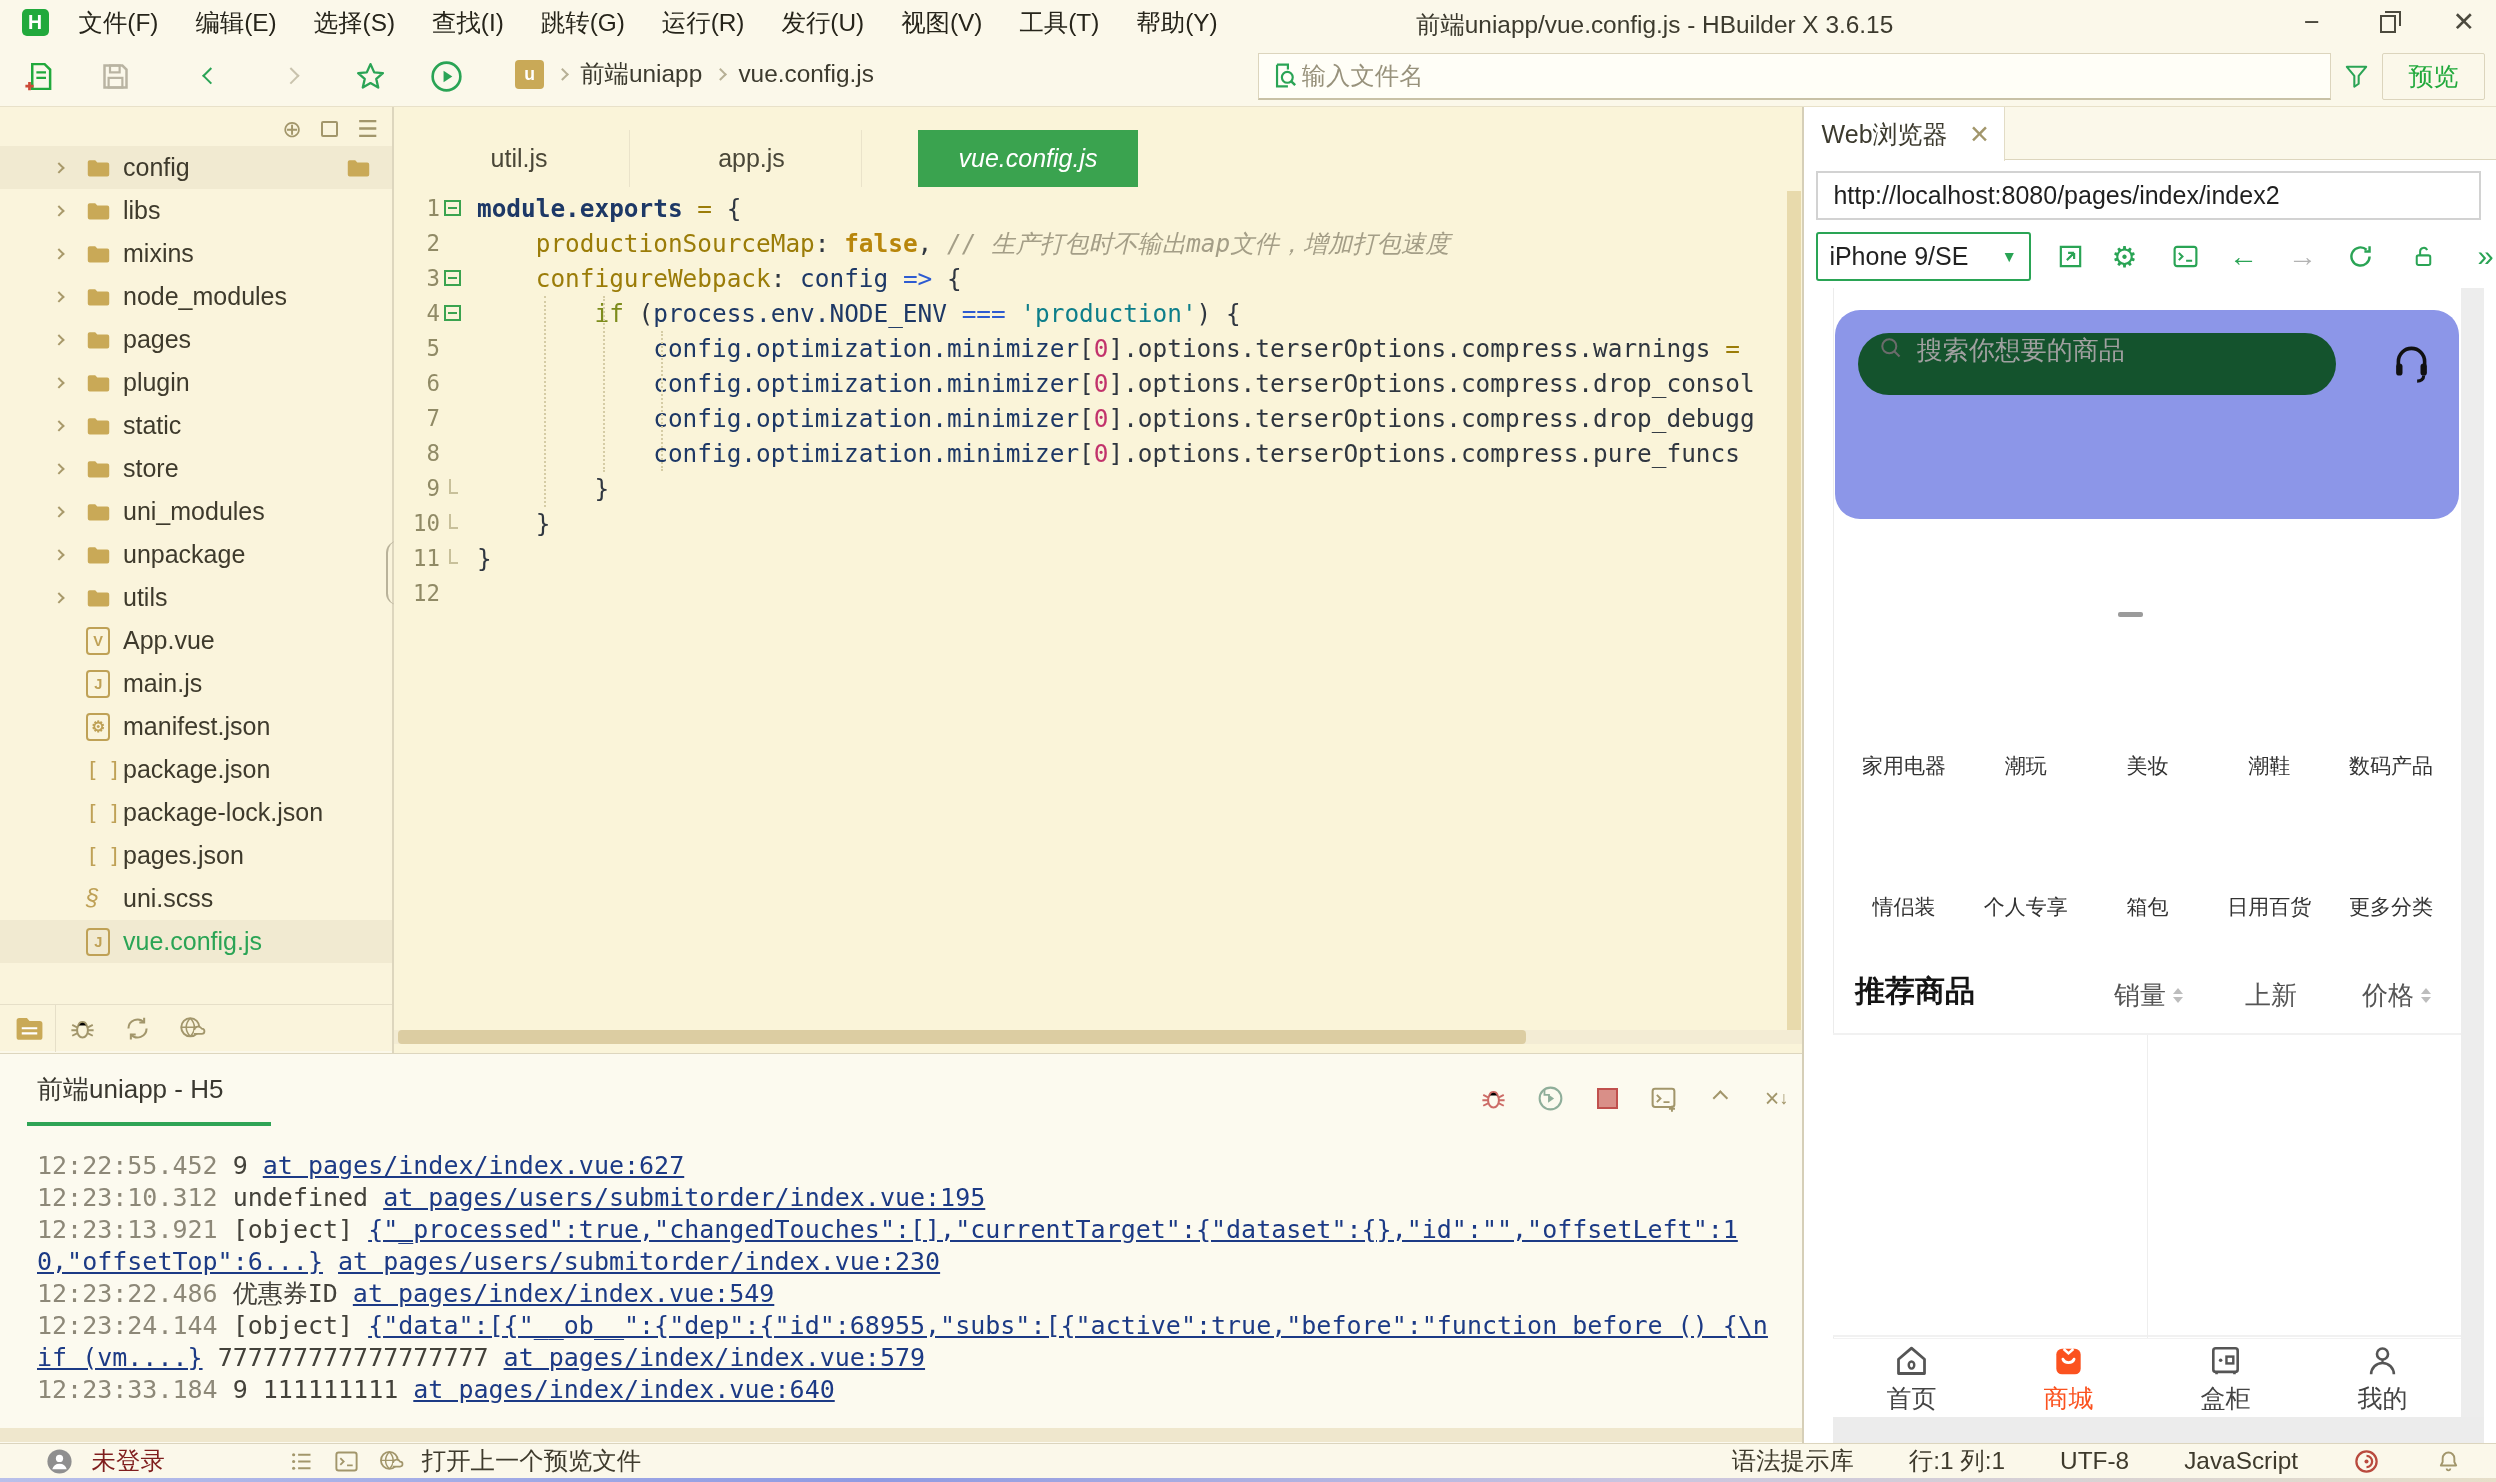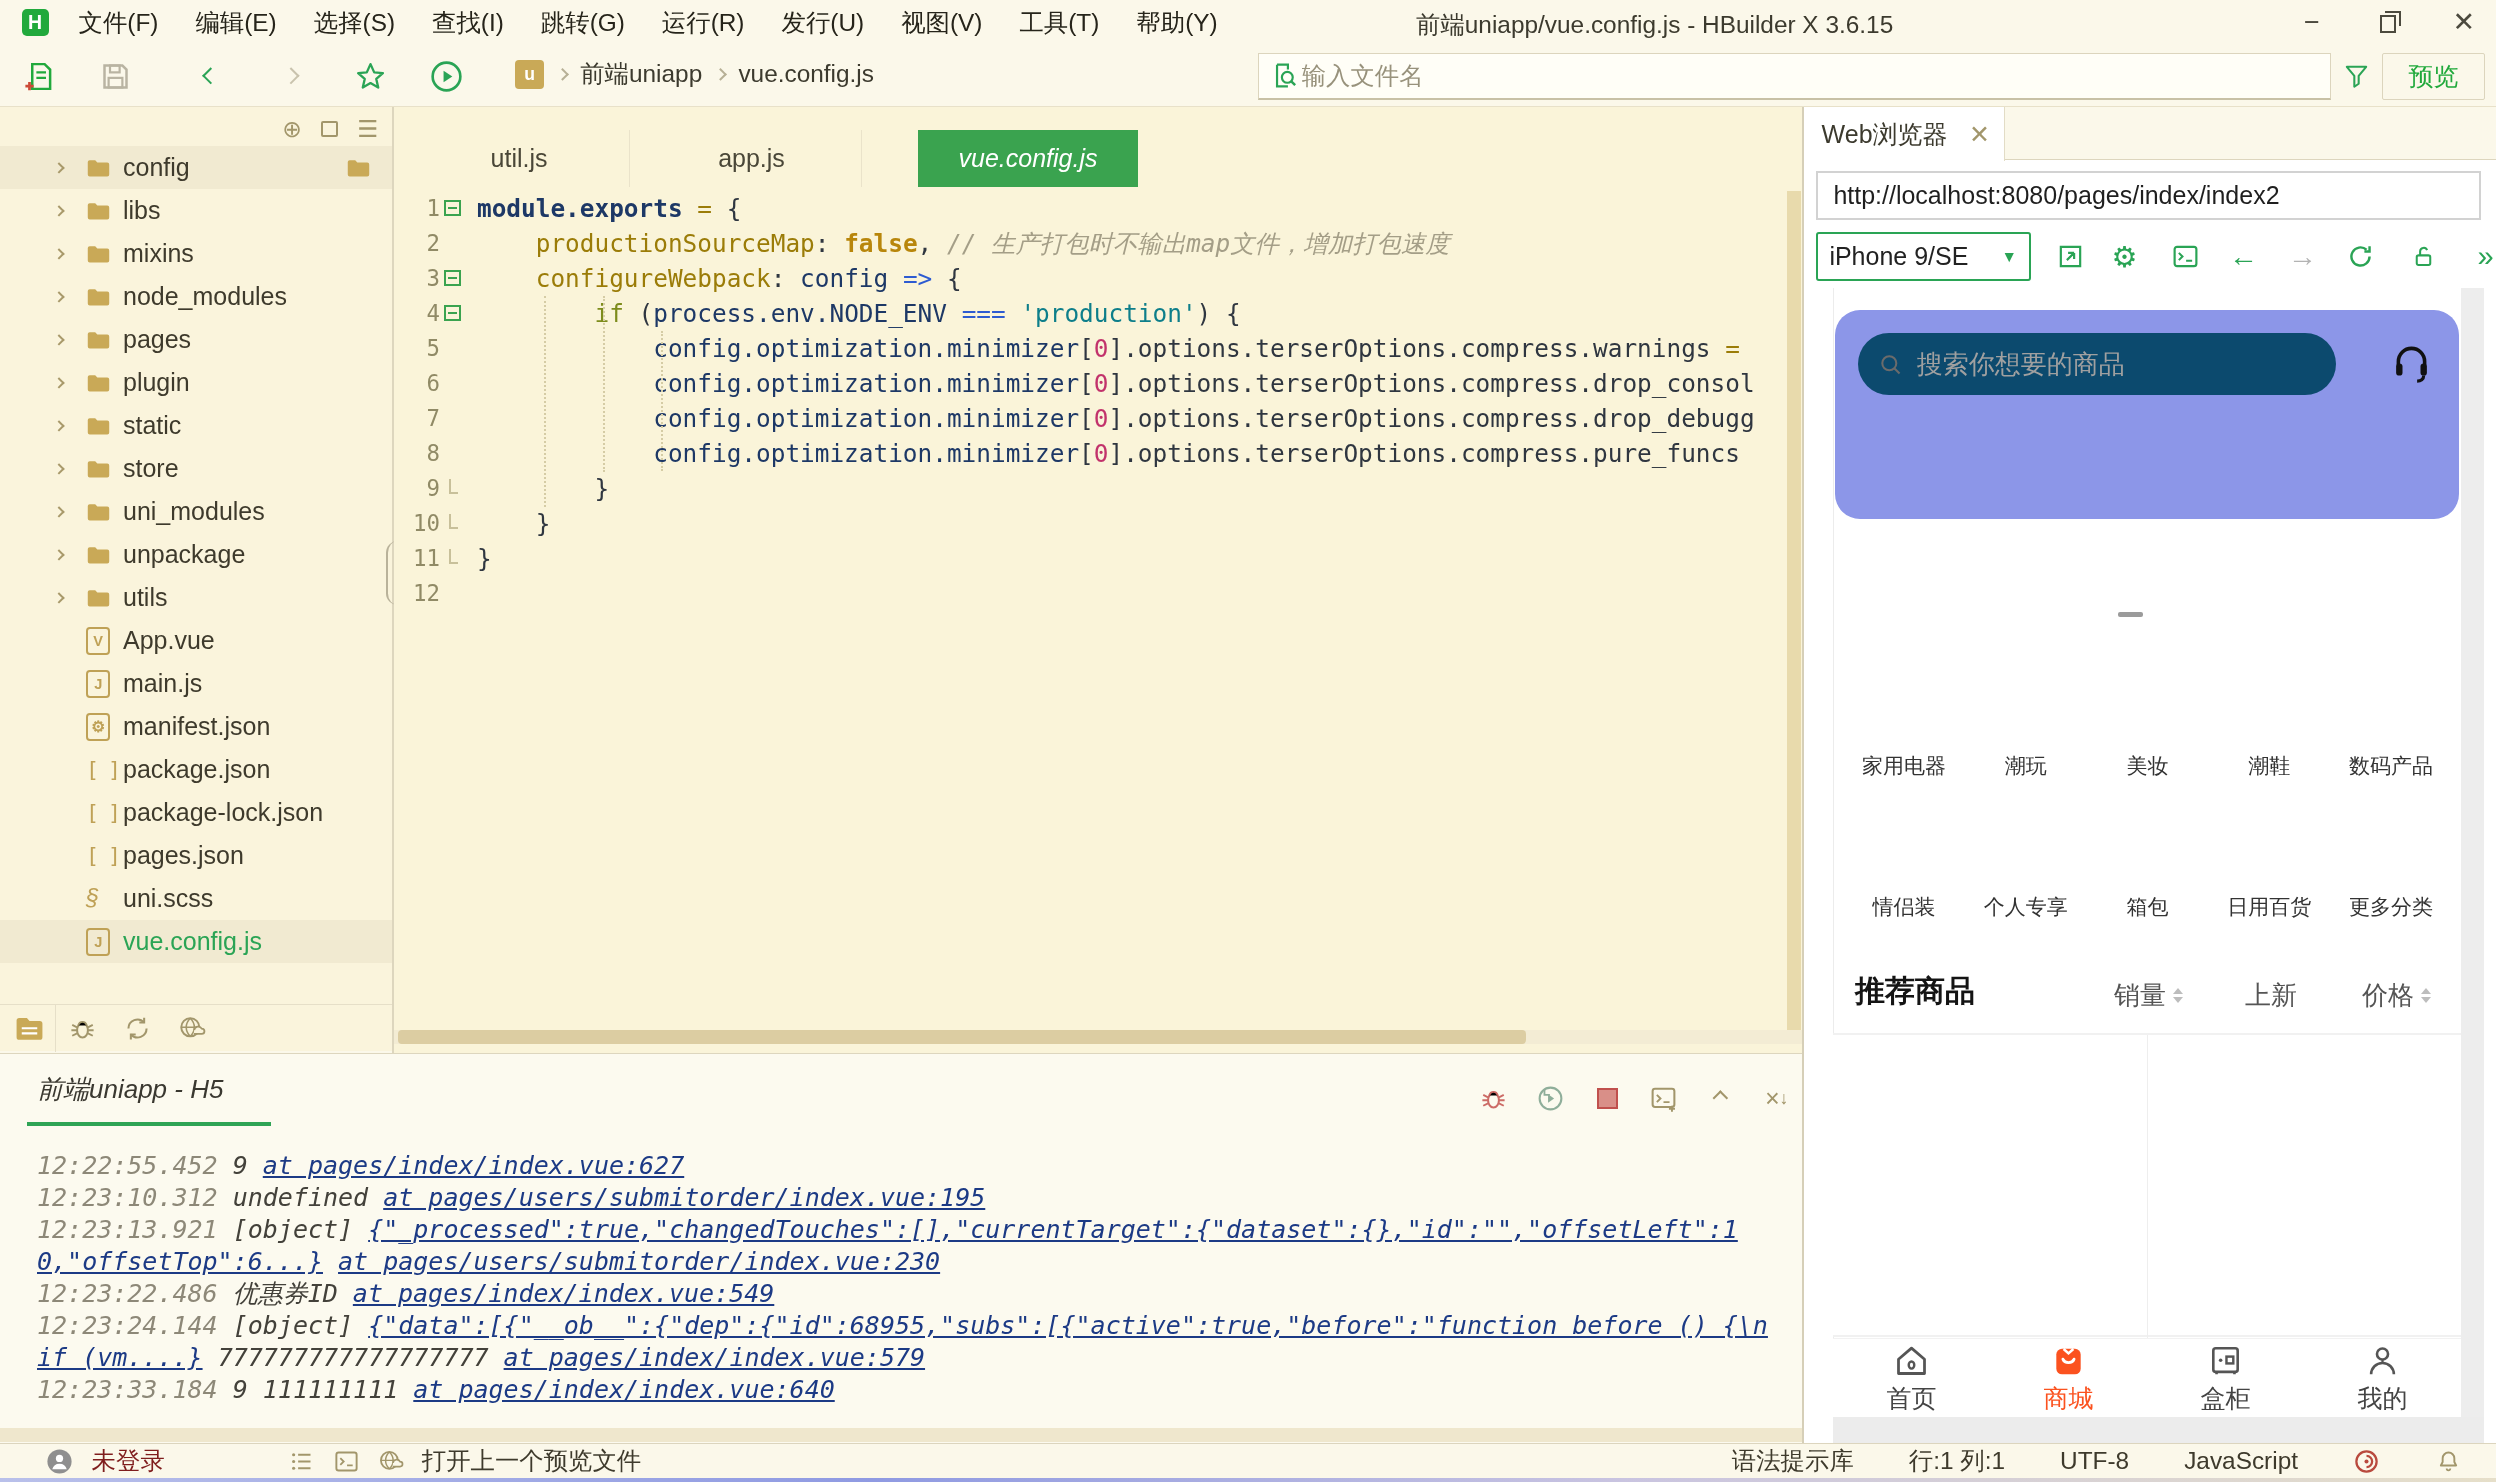--- a/index.html
+++ b/index.html
@@ -83,21 +83,21 @@
   .tok-str{color:#0d7e8a}.tok-op{color:#2d5bd1}.tok-idx{color:#c2326b}.tok-eq{color:#9b7c08}
   .tok-cmt{color:#a49e87;font-style:italic}
   .iguide{position:absolute;width:0;border-left:2px dotted #D5CCA5;}
   #ed-vscroll{position:absolute;left:1393px;top:84px;width:13.7px;height:852px;background:#E8DAAC;}
   #ed-hscroll{position:absolute;left:0;top:923px;width:1408px;height:13.7px;background:#F3ECD4;}
   #ed-hthumb{position:absolute;left:3.9px;top:0;width:1128px;height:13.7px;background:#DCCDA2;border-radius:3.9px;}
   #pane-handle{position:absolute;left:386px;top:541px;width:11.7px;height:64px;border-left:2px solid #b9b29a;
                border-radius:11.7px 0 0 11.7px;}
 
   
-  #console{position:absolute;left:0;top:1053px;width:1802px;height:390px;background:#FCFAEF;border-top:1px solid #DDD6BE;font-style:italic;}
+  #console{position:absolute;left:0;top:1053px;width:1802px;height:390px;background:#FCFAEF;border-top:1px solid #DDD6BE;}
   #console-tab{position:absolute;left:37px;top:17.6px;font-size:26px;color:#3a3830;}
   #console-underline{position:absolute;left:27px;top:68px;width:244px;height:3.9px;background:#2FA455;}
   .conico{position:absolute;top:29px;width:31px;height:31px;display:flex;align-items:center;justify-content:center;}
   #log{position:absolute;left:0;top:82px;width:1794px;padding:13.7px 0 0 37px;}
   .log-line{font-family:"DejaVu Sans Mono",monospace;font-size:25px;line-height:32px;word-break:break-all;color:#43413a;}
   .ts{color:#8d8878;} .val{color:#43413a;}
   .lnk,.objlnk{color:#1c3a85;text-decoration:underline;cursor:pointer;}
   #con-hscroll{position:absolute;left:0;top:374px;width:1802px;height:13.7px;background:#EFE7CD;}
 
   
@@ -113,22 +113,22 @@
   #urlbar input{flex:1;border:none;outline:none;font-size:25px;color:#1f1f1f;font-family:"Liberation Sans",sans-serif;background:transparent;}
   #device{position:absolute;left:11.7px;top:125px;width:215px;height:49px;border:2px solid #2aa455;border-radius:2.9px;
           display:flex;align-items:center;padding:0 11.7px;font-size:25px;color:#222;background:#fff;}
   #device .caret{margin-left:auto;color:#2aa455;font-size:15.6px;}
   .bico{position:absolute;top:127px;width:45px;height:45px;display:flex;align-items:center;justify-content:center;
         font-size:29px;color:#2aa455;}
   
   .phone-edge{position:absolute;top:181px;width:1px;height:1155px;background:#ececec;}
   #scrollstrip{position:absolute;left:657px;top:181px;width:23.4px;height:1155px;background:#EDEDED;}
   #blue-header{position:absolute;left:31px;top:203px;width:624px;height:209px;background:#8C96E8;border-radius:25px;}
-  #psearch{position:absolute;left:23.4px;top:23.4px;width:478px;height:62px;background:#0c4a6e;border-radius:31px;
-           display:flex;align-items:center;padding:0 17.6px;gap:11.7px;}
+  #psearch{position:absolute;left:23.4px;top:23.4px;width:478px;height:62px;background:#14532d;border-radius:31px;
+           display:flex;align-items:flex-start;padding:0 17.6px;gap:11.7px;}
   #psearch .ph{font-size:26px;color:#a0a0a0;}
   #headphone{position:absolute;right:25px;top:29px;}
   #banner-dash{position:absolute;left:314px;top:505px;width:25px;height:4.9px;background:#9b9b9b;border-radius:2px;}
   .cat-row{position:absolute;left:39px;width:609px;display:grid;grid-template-columns:repeat(5,1fr);height:39px;}
   #cat-row1{top:639px;} #cat-row2{top:780px;}
   .cat-cell{text-align:center;font-size:21px;color:#333;line-height:39px;white-space:nowrap;}
   #section-title{position:absolute;left:51px;top:864px;font-size:30px;font-weight:bold;color:#141414;}
   .sort-item{position:absolute;top:871px;display:flex;align-items:center;font-size:26px;color:#555;}
   .sort-arr{display:flex;flex-direction:column;margin-left:6.8px;gap:2.9px;}
   .tri-up{width:0;height:0;border-left:5.9px solid transparent;border-right:5.9px solid transparent;border-bottom:6.8px solid #bdbdbd;}

